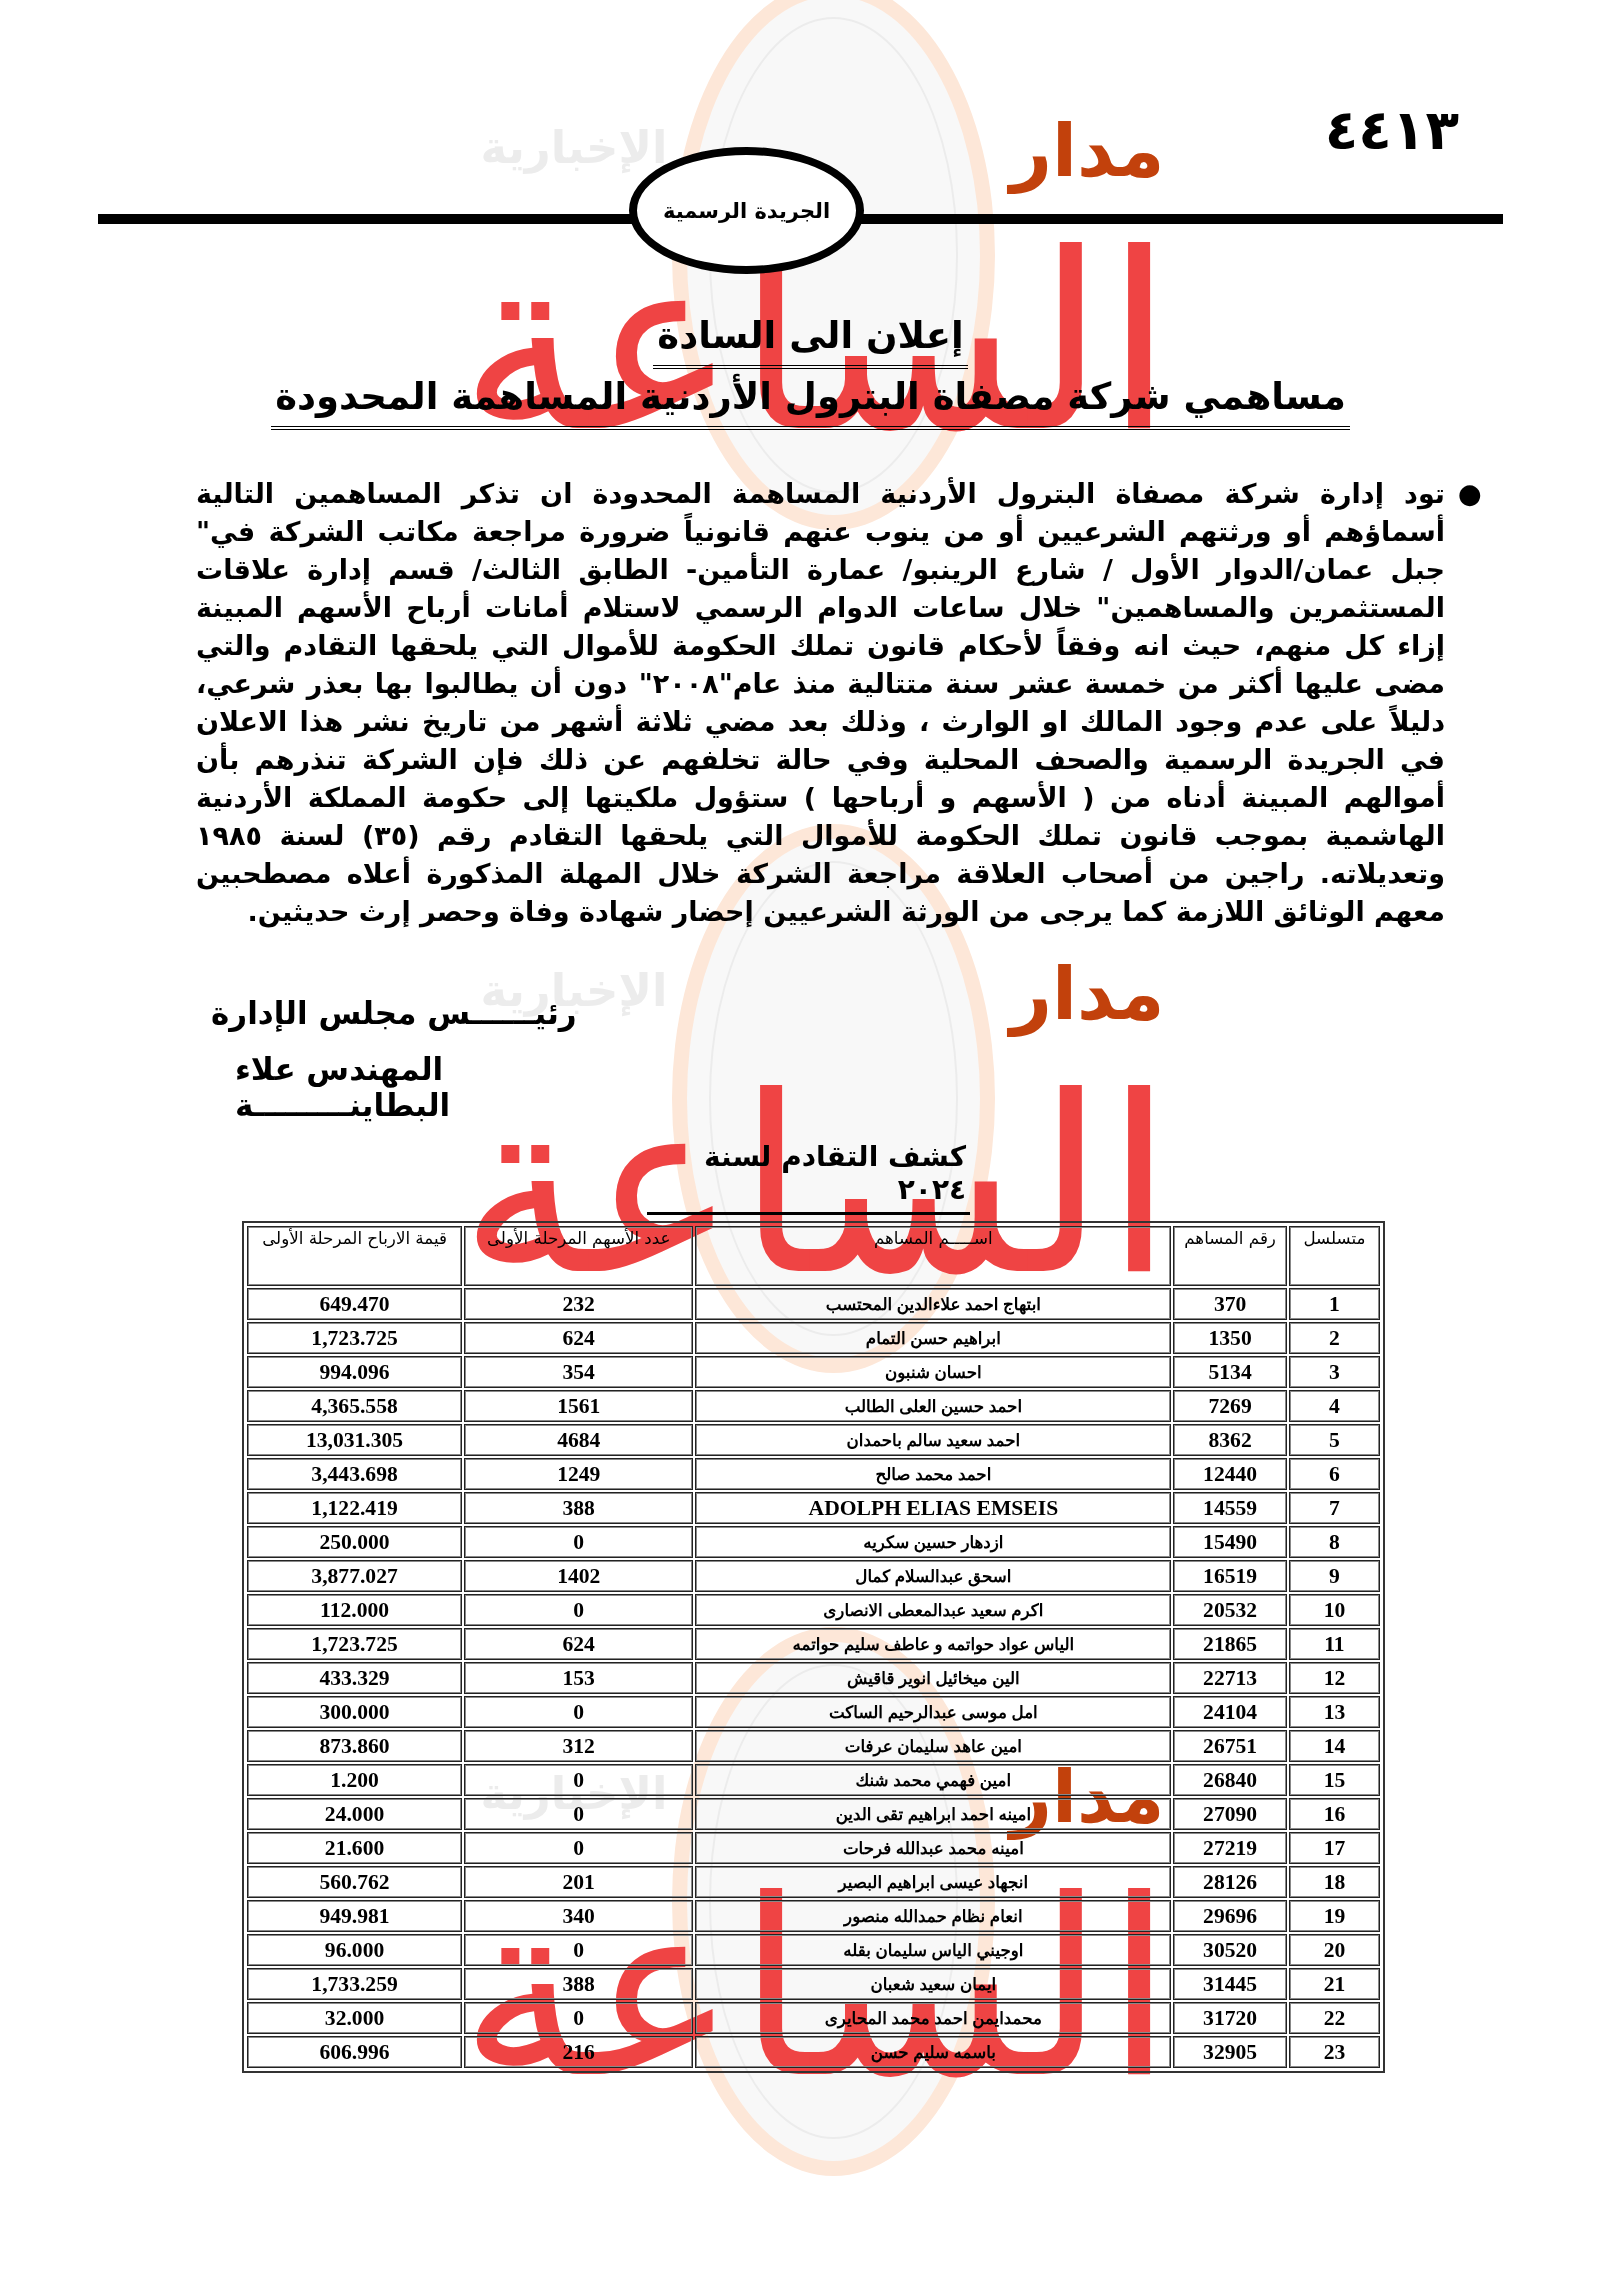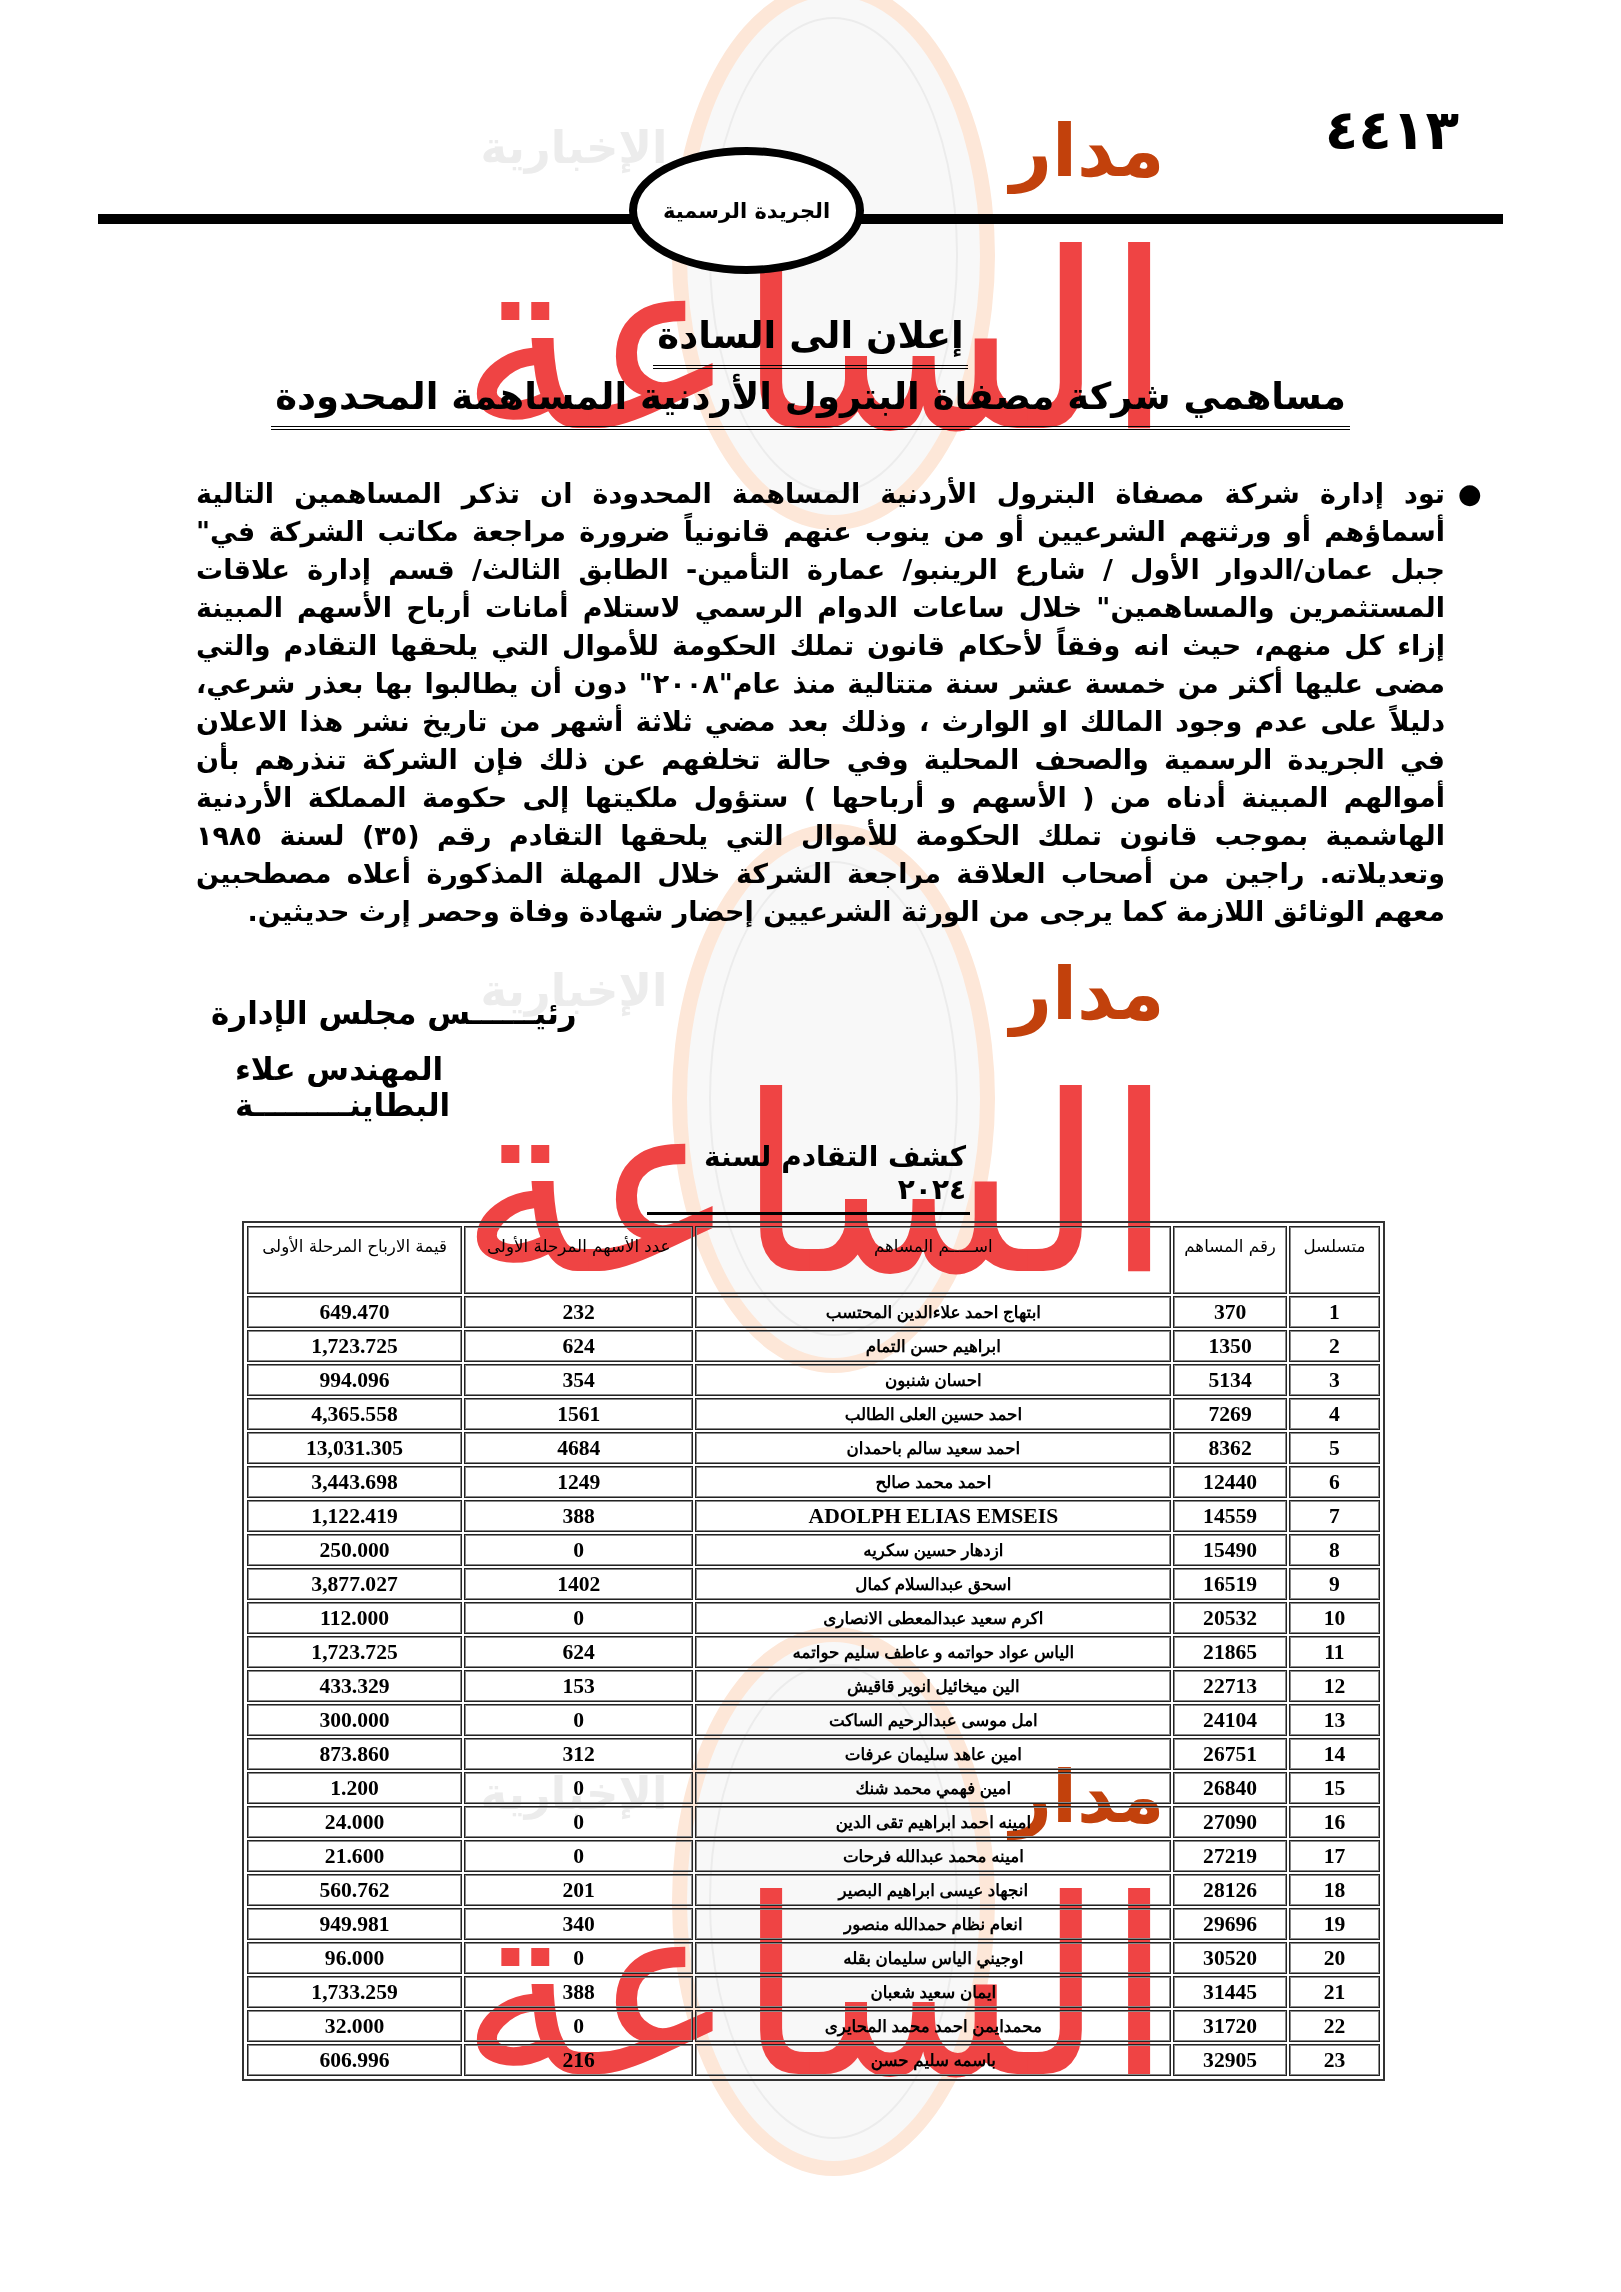--- a/index.html
+++ b/index.html
@@ -218,21 +218,21 @@
       text-align: center;
       padding: 0 3.9px;
     }
     table.retention th {
       height: 57px;
       font-family: "DejaVu Sans", "Liberation Sans", sans-serif;
       font-size: 16.7px;
       font-weight: normal;
       line-height: 20.6px;
       vertical-align: top;
-      padding-top: 9px;
+      padding-top: 1px;
     }
     table.retention td {
       height: 30px;
       font-size: 21.6px;
       font-weight: bold;
     }
     table.retention td.name {
       font-family: Liberation Sans, sans-serif;
       font-size: 16.7px;
     }

